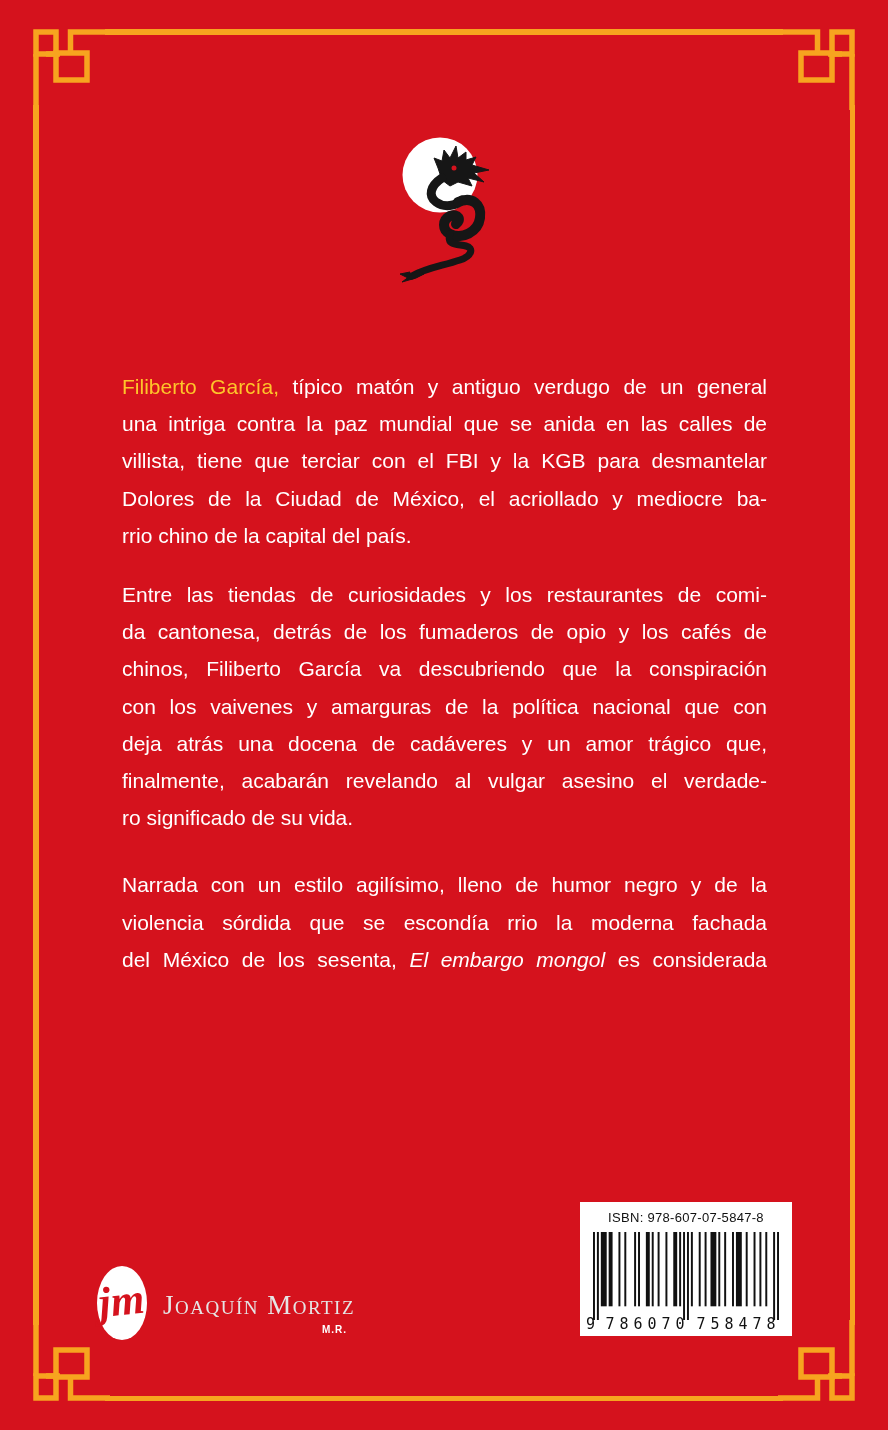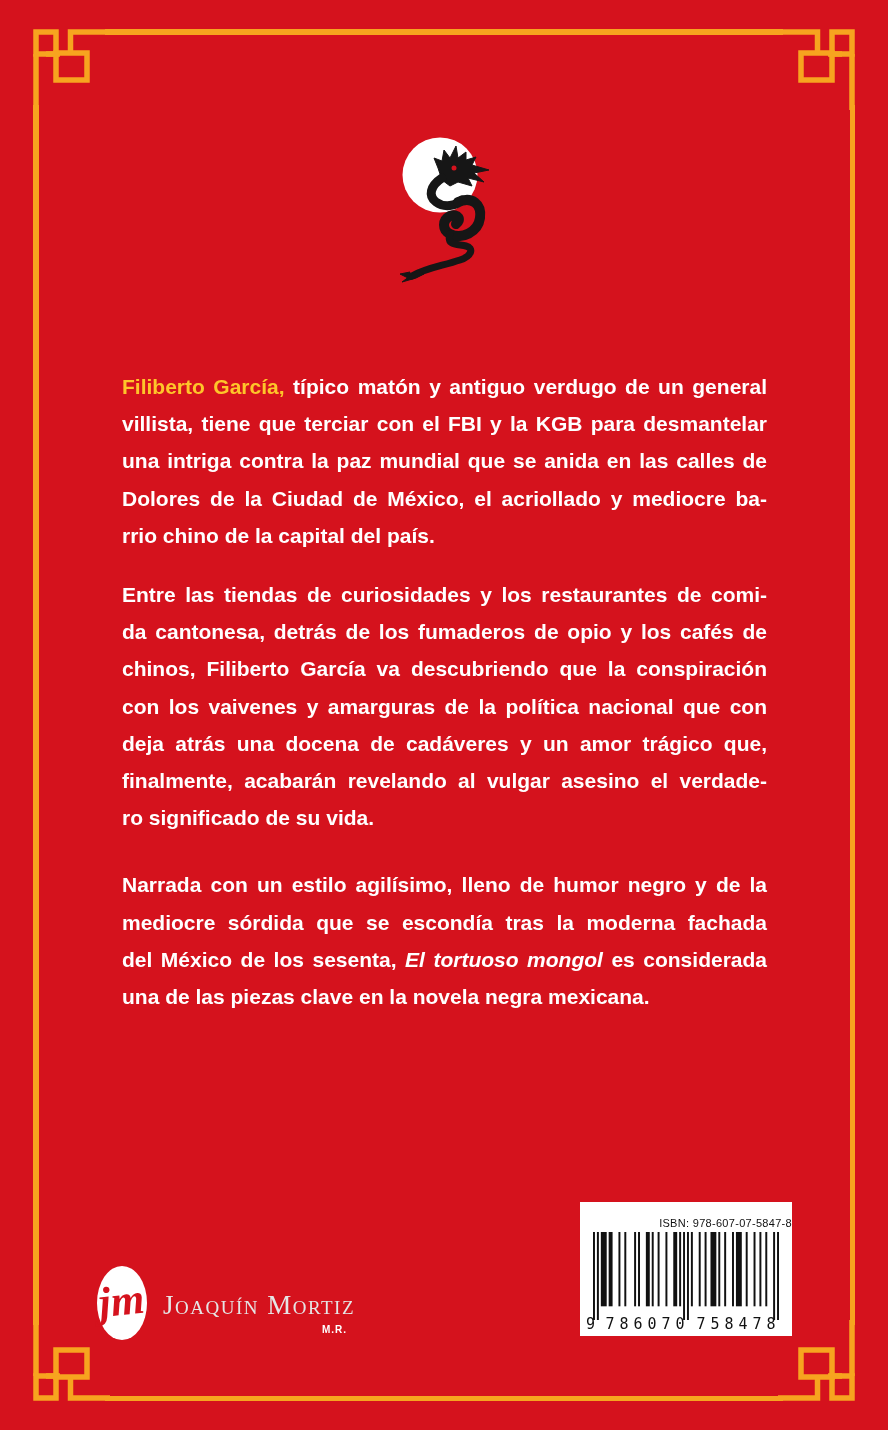--- a/index.html
+++ b/index.html
@@ -27,37 +27,37 @@
   .corner.tl{left:0;top:0;}
   .corner.tr{right:0;top:0;transform:scaleX(-1);}
   .corner.bl{left:0;bottom:0;transform:scaleY(-1);}
   .corner.br{right:0;bottom:0;transform:scale(-1,-1);}
   
   .logo{position:absolute;left:398px;top:128px;width:100px;height:160px;}
   .logo svg{display:block;width:100%;height:100%;}
   
   .blurb{
     position:absolute;left:122px;top:368px;width:645px;
-    color:var(--text);font-weight:700;font-size:21px;line-height:37.2px;
+    color:var(--text);font-weight:400;font-size:21px;line-height:37.2px;
   }
   .blurb p{margin:0;}
   .blurb p+p{margin-top:22px;}
   .blurb p.p3{margin-top:30px;}
   .bline{text-align:justify;text-align-last:justify;}
   .bline.last{text-align-last:left;}
   .hl{color:var(--highlight);}
   .ital{font-style:italic;}
   
   .barcode-panel{
     position:absolute;left:580px;top:1202px;width:212px;height:134px;
     background:#fff;
   }
   .isbn-label{
-    margin-top:15px;text-align:right;color:#111;
-    font-size:11px;letter-spacing:.3px;font-family:"Liberation Sans",sans-serif;
+    margin-top:8px;text-align:center;color:#111;
+    font-size:13px;letter-spacing:.3px;font-family:"Liberation Sans",sans-serif;
   }
   .bars{position:absolute;left:13px;top:30px;width:186px;height:88px;fill:#111;}
   .digits{
     position:absolute;left:6px;right:8px;bottom:3px;display:flex;align-items:flex-end;
     font-family:"DejaVu Sans Mono",monospace;font-size:15px;color:#111;
   }
   .digits .d0{width:16px;letter-spacing:0;}
   .digits .d1,.digits .d2{flex:1;text-align:center;letter-spacing:5px;}
   
   .jm-oval{
@@ -138,39 +138,38 @@
         <polygon stroke-width="1" points="20,142 4,154 18,150 26,146"></polygon>
         <polygon stroke-width="1" points="12,144 2,146 10,150"></polygon>
       </g>
       <circle cx="56" cy="40" r="2.5" fill="#d5121d" stroke="none"></circle>
     </svg>
   </div>
 
   <div class="blurb">
     <p class="p1">
       <span class="bline" style="display:block"><span class="hl">Filiberto García,</span><span> típico matón y antiguo verdugo de un general</span></span>
+      <span class="bline" style="display:block">una intriga contra la paz mundial que se anida en las calles de</span>
       <span class="bline" style="display:block">villista, tiene que terciar con el FBI y la KGB para desmantelar</span>
-      <span class="bline" style="display:block">una intriga contra la paz mundial que se anida en las calles de</span>
       <span class="bline" style="display:block">Dolores de la Ciudad de México, el acriollado y mediocre ba-</span>
       <span class="bline last" style="display:block">rrio chino de la capital del país.</span>
     </p>
     <p class="p2">
       <span class="bline" style="display:block">Entre las tiendas de curiosidades y los restaurantes de comi-</span>
       <span class="bline" style="display:block">da cantonesa, detrás de los fumaderos de opio y los cafés de</span>
       <span class="bline" style="display:block">chinos, Filiberto García va descubriendo que la conspiración</span>
       <span class="bline" style="display:block">con los vaivenes y amarguras de la política nacional que con</span>
       <span class="bline" style="display:block">deja atrás una docena de cadáveres y un amor trágico que,</span>
       <span class="bline" style="display:block">finalmente, acabarán revelando al vulgar asesino el verdade-</span>
       <span class="bline last" style="display:block">ro significado de su vida.</span>
     </p>
     <p class="p3">
       <span class="bline" style="display:block">Narrada con un estilo agilísimo, lleno de humor negro y de la</span>
-      <span class="bline" style="display:block">mediocre sórdida que se escondía tras la moderna fachada</span>
-      <span class="bline" style="display:block"><span>del México de los sesenta, </span><span class="ital">El tortuoso mongol</span><span> es considerada</span></span>
-      <span class="bline last" style="display:block">una de las piezas clave en la novela negra mexicana.</span>
+      <span class="bline" style="display:block">violencia sórdida que se escondía rrio la moderna fachada</span>
+      <span class="bline" style="display:block"><span>del México de los sesenta, </span><span class="ital">El embargo mongol</span><span> es considerada</span></span>
     </p>
   </div>
 
   <div class="barcode-panel">
     <div class="isbn-label">ISBN: 978-607-07-5847-8</div>
     <svg class="bars" id="bars" viewBox="0 0 95 45" preserveAspectRatio="none">
         <rect x="0" y="0" width="1" height="45"></rect>
         <rect x="2" y="0" width="1" height="45"></rect>
         <rect x="4" y="0" width="3" height="38"></rect>
         <rect x="8" y="0" width="2" height="38"></rect>

